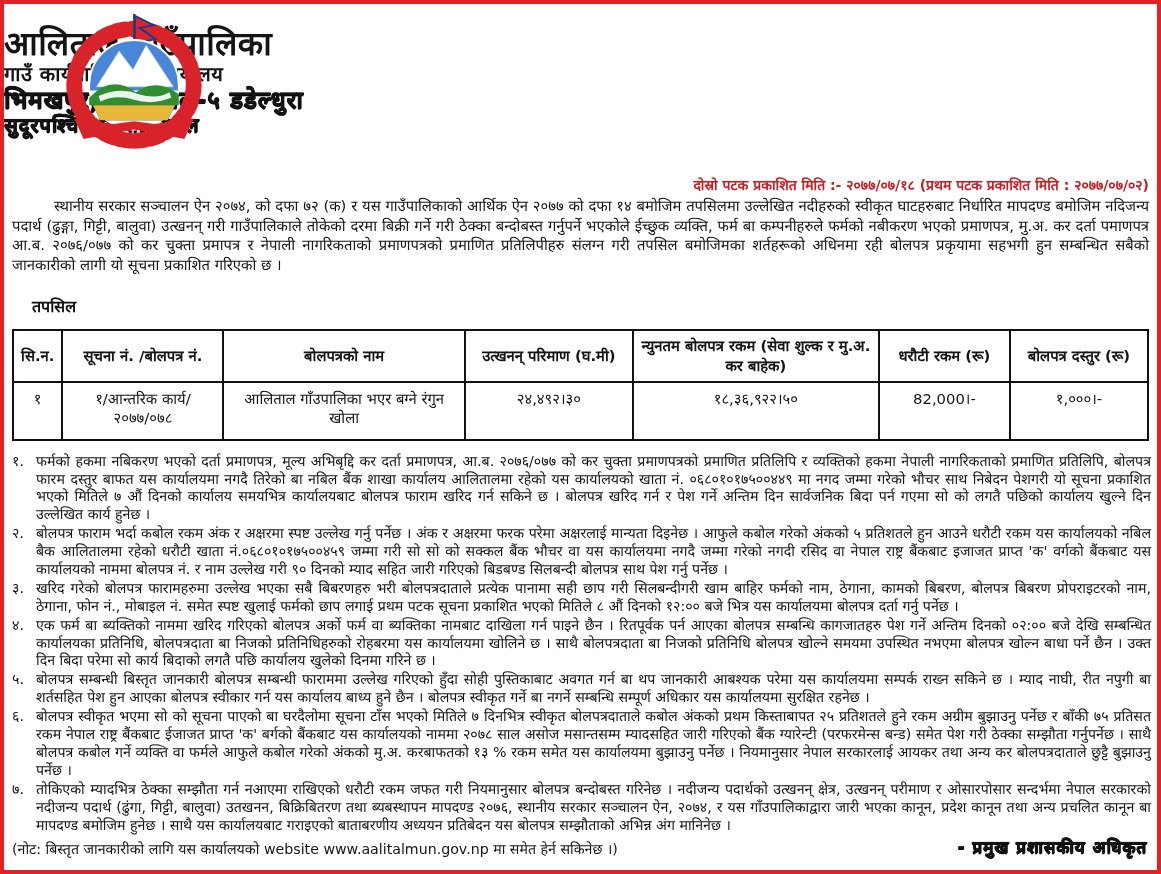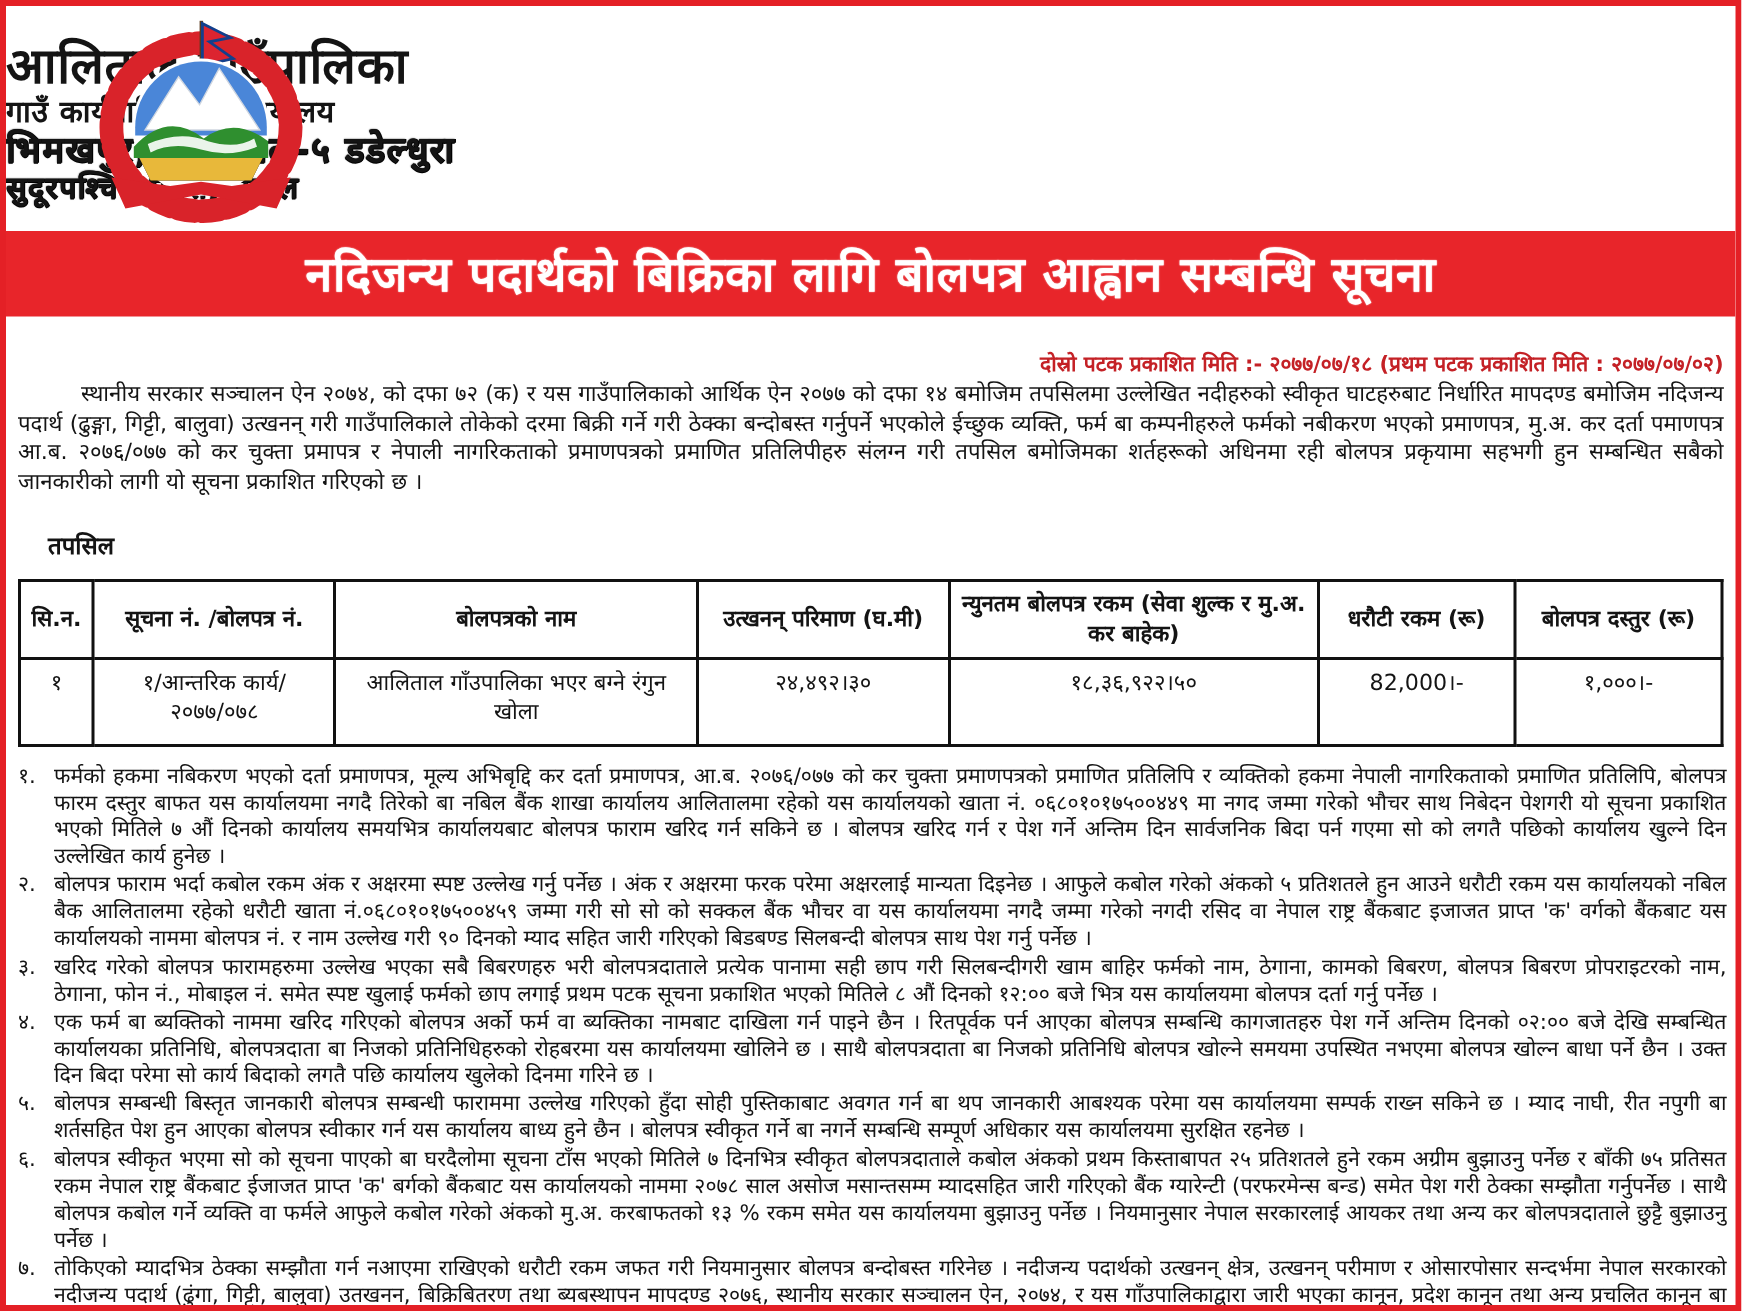--- a/index.html
+++ b/index.html
@@ -107,21 +107,20 @@
       <path d="M36 114 L78 120 L100 117 L122 120 L164 114 L154 136 L100 126 L46 136 Z" fill="#d9232a"></path>
     </svg>
     <div class="head-text">
       <div class="head-muni">आलिताल गाउँपालिका</div>
       <div class="head-office">गाउँ कार्यपालिकाको कार्यालय</div>
       <div class="head-addr1 heavy">भिमखपुर, आलिताल-५ डडेल्धुरा</div>
       <div class="head-addr2 heavy">सुदूरपश्चिम प्रदेश, नेपाल</div>
     </div>
   </div>
 
-  <div class="banner">नदिजन्य पदार्थको बिक्रिका लागि बोलपत्र आह्वान सम्बन्धि सूचना</div>
 
   <div class="pubdate">दोस्रो पटक प्रकाशित मिति :- २०७७/०७/१८ (प्रथम पटक प्रकाशित मिति : २०७७/०७/०२)</div>
 
   <div class="intro">स्थानीय सरकार सञ्चालन ऐन २०७४, को दफा ७२ (क) र यस गाउँपालिकाको आर्थिक ऐन २०७७ को दफा १४ बमोजिम तपसिलमा उल्लेखित नदीहरुको स्वीकृत घाटहरुबाट निर्धारित मापदण्ड बमोजिम नदिजन्य पदार्थ (ढुङ्गा, गिट्टी, बालुवा) उत्खनन् गरी गाउँपालिकाले तोकेको दरमा बिक्री गर्ने गरी ठेक्का बन्दोबस्त गर्नुपर्ने भएकोले ईच्छुक व्यक्ति, फर्म बा कम्पनीहरुले फर्मको नबीकरण भएको प्रमाणपत्र, मु.अ. कर दर्ता पमाणपत्र आ.ब. २०७६/०७७ को कर चुक्ता प्रमापत्र र नेपाली नागरिकताको प्रमाणपत्रको प्रमाणित प्रतिलिपीहरु संलग्न गरी  तपसिल बमोजिमका शर्तहरूको अधिनमा रही बोलपत्र प्रकृयामा सहभगी हुन सम्बन्धित सबैको जानकारीको लागी यो सूचना प्रकाशित गरिएको छ ।</div>
 
   <div class="tapsil">तपसिल</div>
 
   <table class="notice">
     <colgroup>
       <col class="c1">

